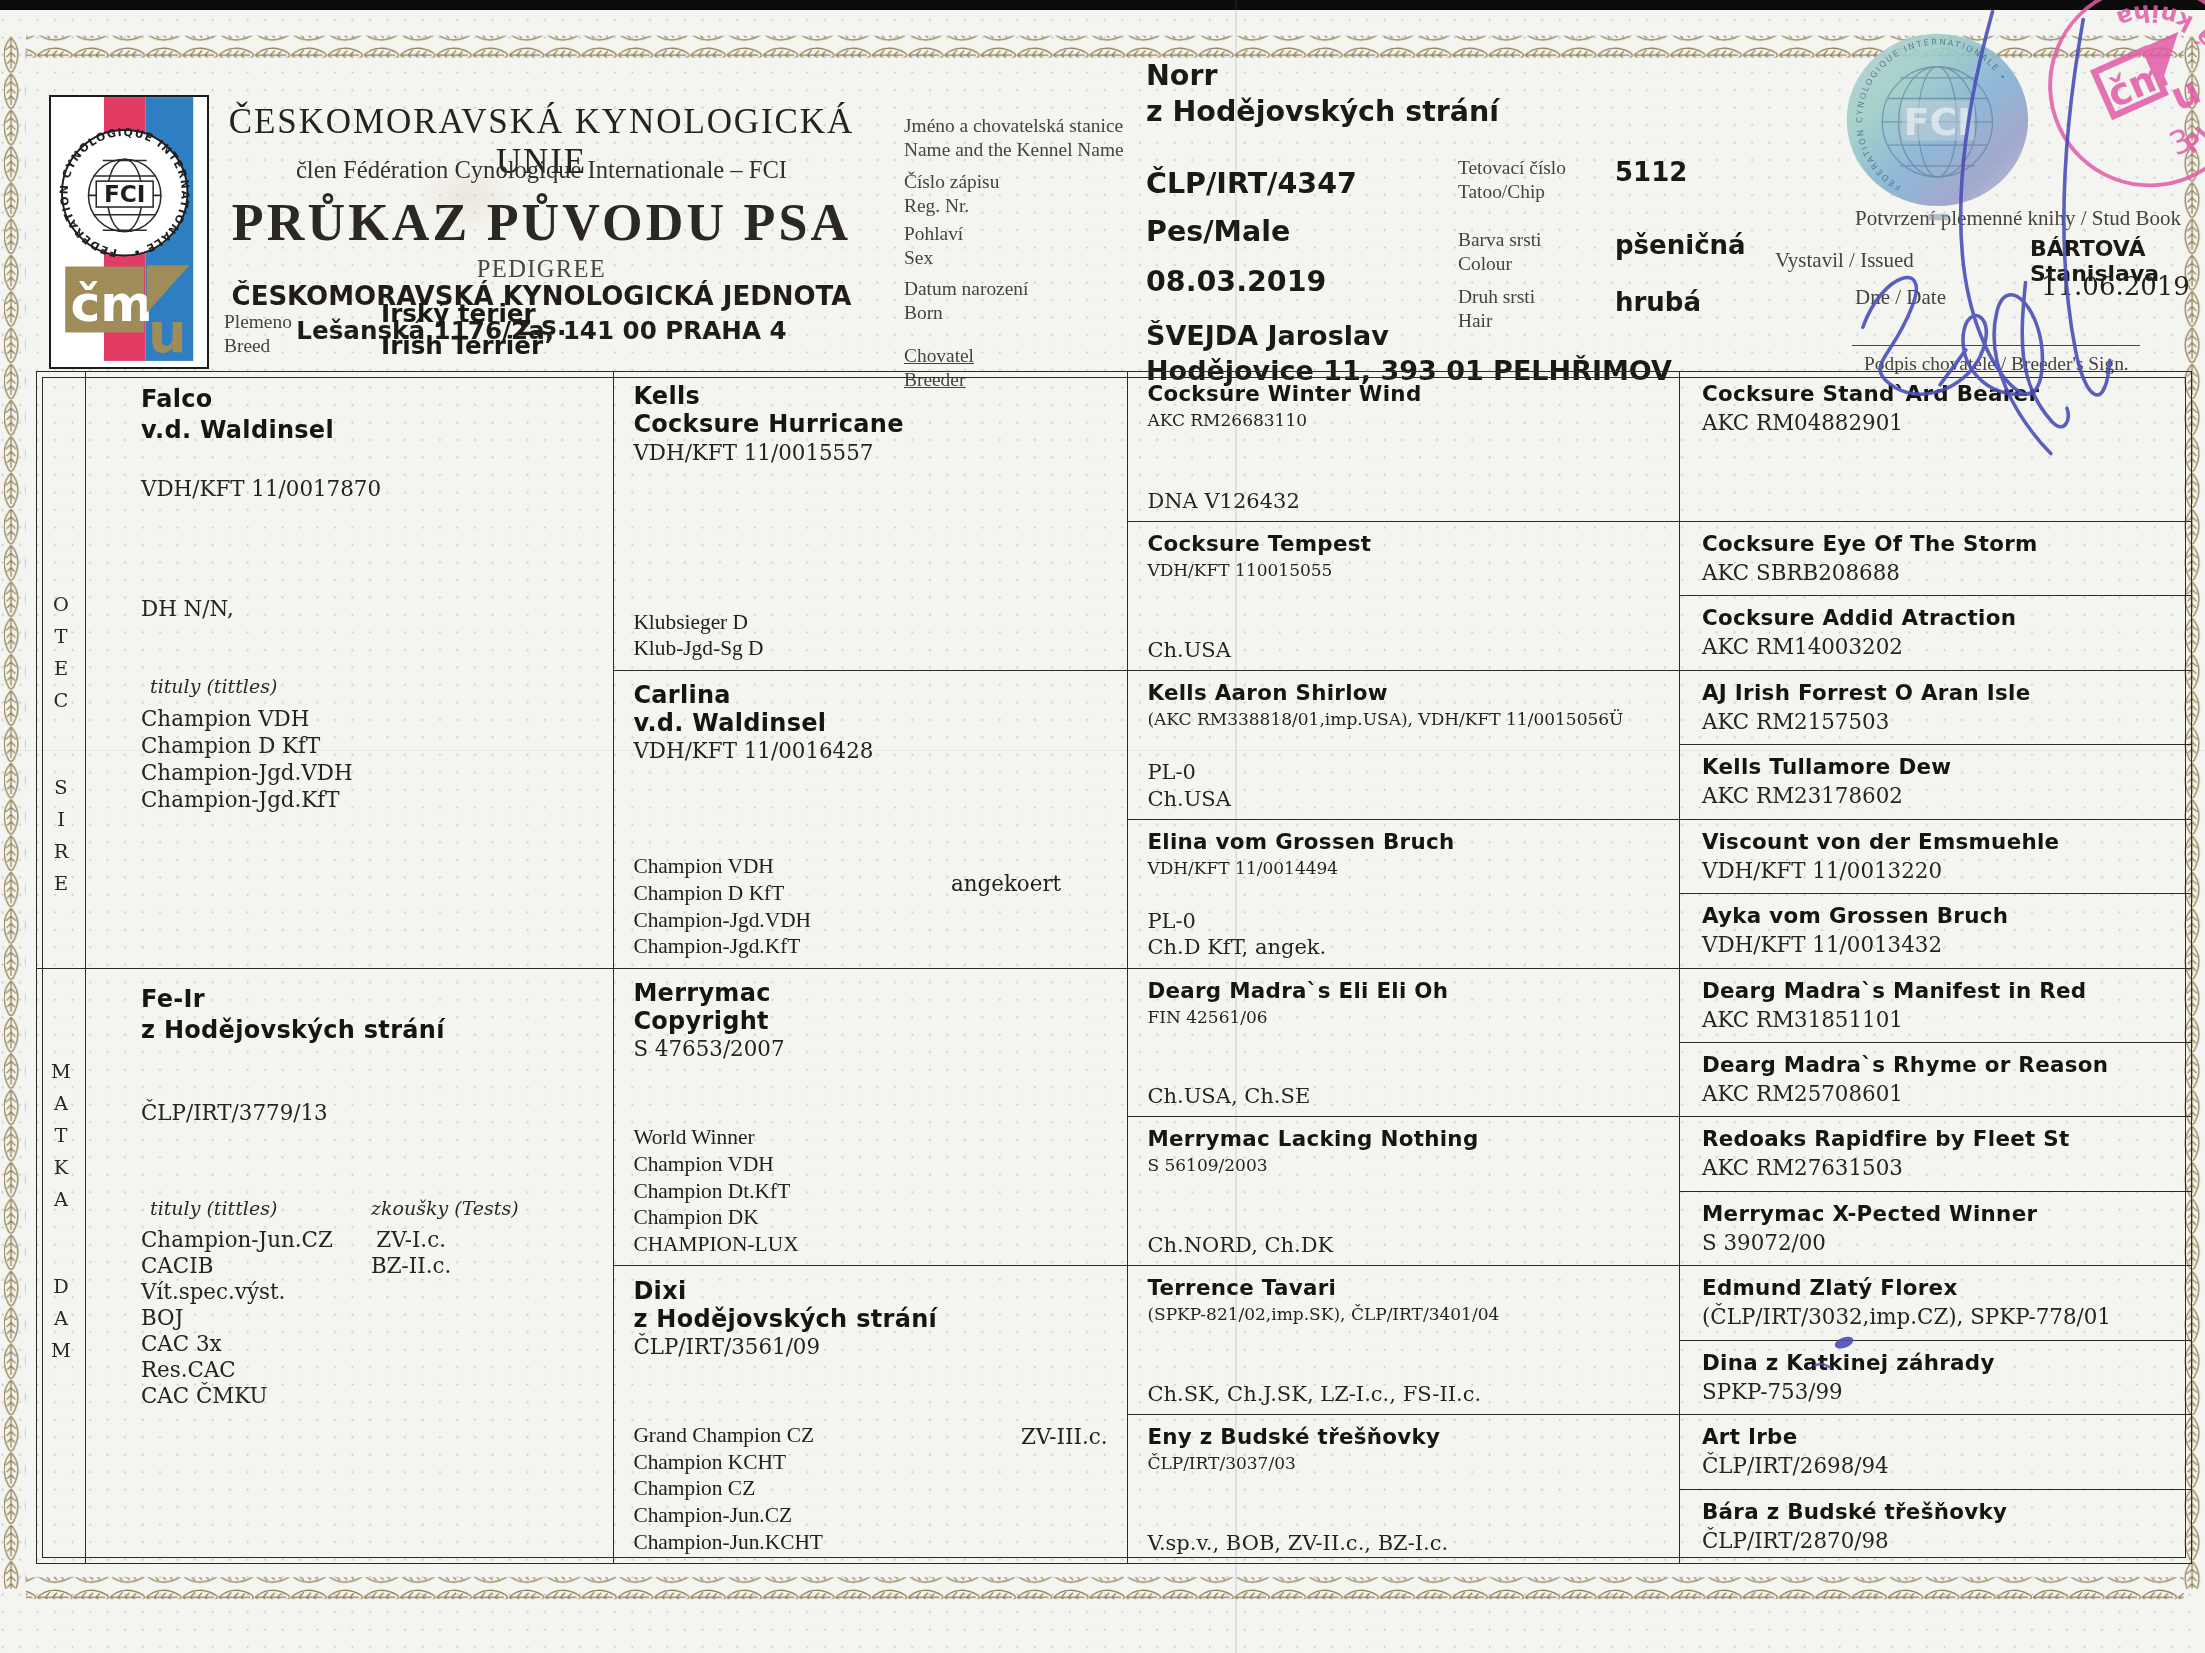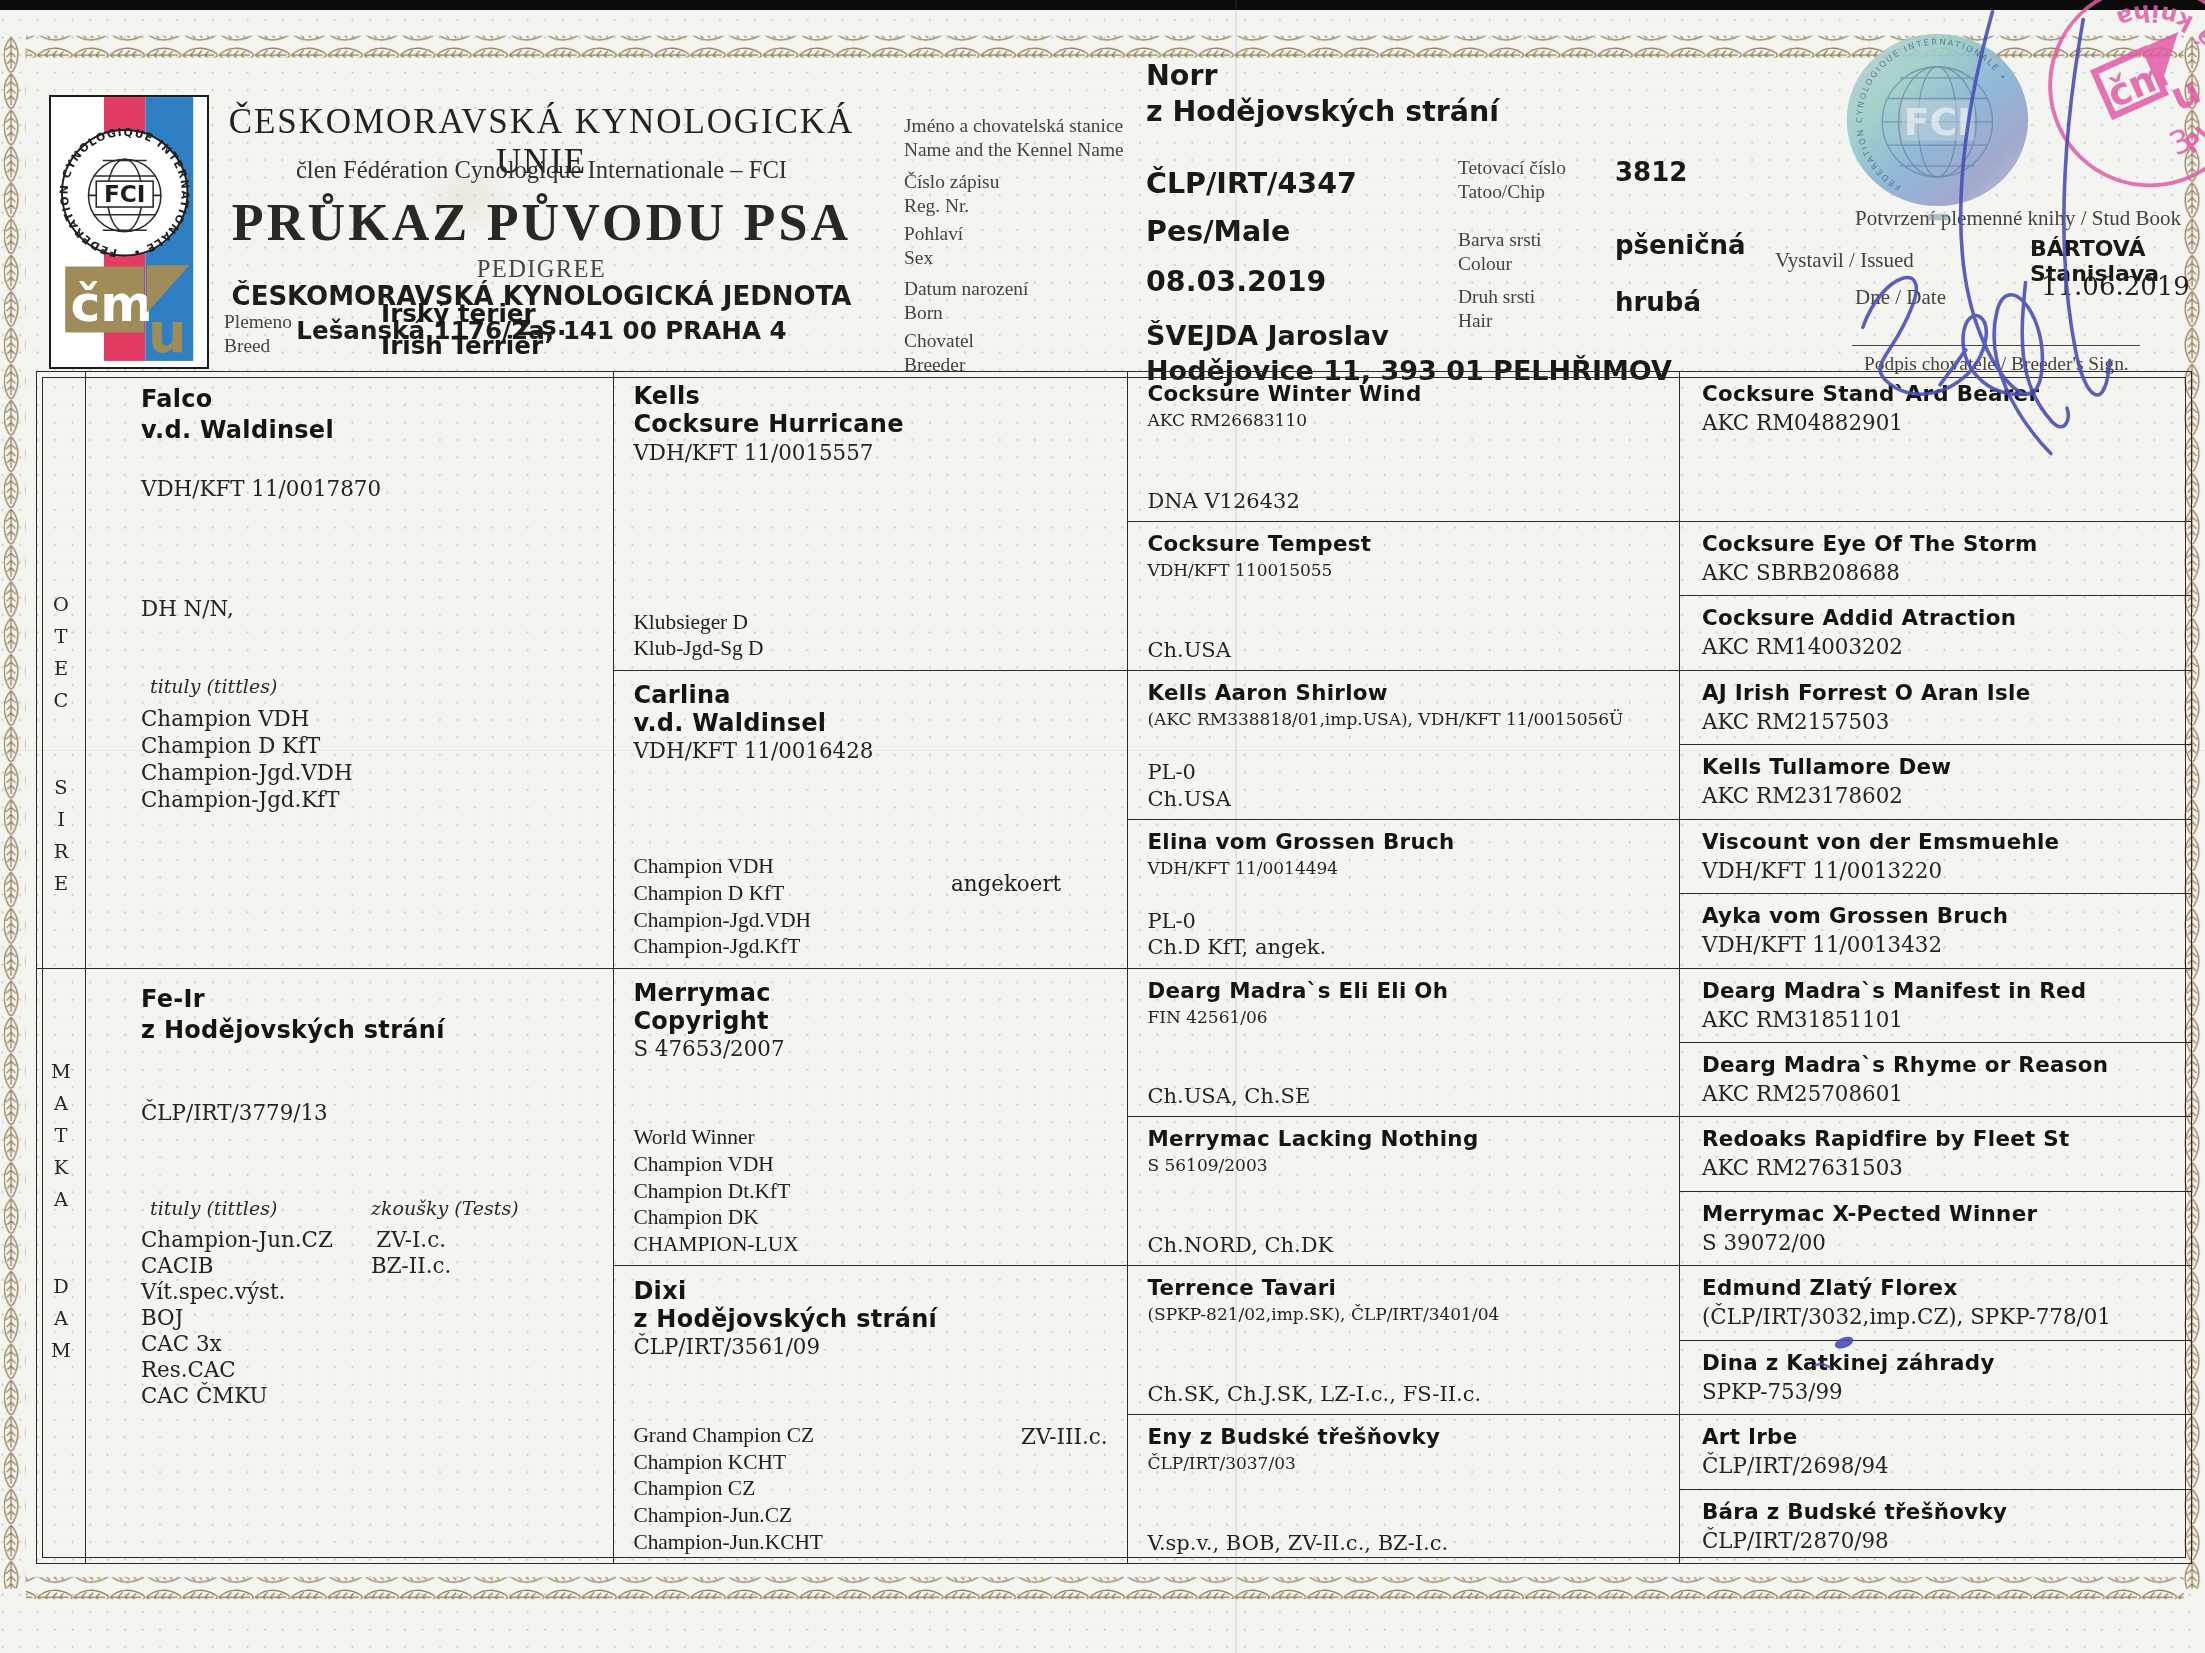--- a/index.html
+++ b/index.html
@@ -15,21 +15,21 @@
   #hdr-title{top:193px;font:700 52px "Liberation Serif",serif;letter-spacing:3.2px;color:#2b2822;}
   #hdr-pedigree{top:255px;font:400 24.6px "Liberation Serif",serif;letter-spacing:1.3px;color:#4a463e;}
   #hdr-org2{top:281px;font:700 26px "DejaVu Sans",sans-serif;color:#201d18;}
   #hdr-addr{top:316px;font:700 24.6px "DejaVu Sans",sans-serif;color:#201d18;}
   .flabel{font:400 19.4px "Liberation Serif",serif;color:#47433c;line-height:24px;}
   .fval{font:700 28.5px "DejaVu Sans",sans-serif;color:#1b1914;line-height:36px;}
   #breed-label{left:224px;top:310px;}
   #breed-val{left:381px;top:298px;font-size:24.6px;line-height:32px;}
   #f-name{left:904px;top:114px;}  #f-reg{left:904px;top:170px;}
   #f-sex{left:904px;top:222px;}   #f-born{left:904px;top:277px;}
-  #f-breeder{left:904px;top:329px;}
+  #f-breeder{left:904px;top:344px;text-decoration:underline;}
   #v-name{left:1146px;top:58px;}   #v-reg{left:1146px;top:166px;}
   #v-sex{left:1146px;top:214px;}   #v-born{left:1146px;top:264px;}
   #v-breeder{left:1146px;top:318px;font-size:27px;line-height:35px;}
   #f-tattoo{left:1458px;top:156px;} #f-colour{left:1458px;top:228px;} #f-hair{left:1458px;top:285px;}
   #v-tattoo{left:1615px;top:154px;font-size:26px;} #v-colour{left:1615px;top:227px;font-size:26px;}
   #v-hair{left:1615px;top:284px;font-size:26px;}
   .sblabel{font:400 21px "Liberation Serif",serif;color:#47433c;}
   #sb-confirm{left:1855px;top:206px;} #sb-issued{left:1775px;top:248px;} #sb-date{left:1855px;top:285px;}
   #sb-issuedby{left:2030px;top:236px;font:700 22px "DejaVu Sans",sans-serif;color:#1b1914;}
   #sb-dateval{left:2041px;top:271px;font:400 26px "DejaVu Serif",serif;color:#221f1a;}
@@ -167,21 +167,21 @@
   <div id="v-sex" class="abs fval">Pes/Male</div>
   <div id="f-born" class="abs flabel" style="white-space:pre-line">Datum narození
 Born</div>
   <div id="v-born" class="abs fval">08.03.2019</div>
   <div id="f-breeder" class="abs flabel" style="white-space:pre-line">Chovatel
 Breeder</div>
   <div id="v-breeder" class="abs fval" style="white-space:pre-line">ŠVEJDA Jaroslav
 Hodějovice 11, 393 01 PELHŘIMOV</div>
   <div id="f-tattoo" class="abs flabel" style="white-space:pre-line">Tetovací číslo
 Tatoo/Chip</div>
-  <div id="v-tattoo" class="abs fval">3812</div>
+  <div id="v-tattoo" class="abs fval">5112</div>
   <div id="f-colour" class="abs flabel" style="white-space:pre-line">Barva srsti
 Colour</div>
   <div id="v-colour" class="abs fval">pšeničná</div>
   <div id="f-hair" class="abs flabel" style="white-space:pre-line">Druh srsti
 Hair</div>
   <div id="v-hair" class="abs fval">hrubá</div>
 
   <div id="sb-confirm" class="abs sblabel">Potvrzení plemenné knihy / Stud Book</div>
   <div id="sb-issued" class="abs sblabel">Vystavil / Issued</div>
   <div id="sb-issuedby" class="abs">BÁRTOVÁ Stanislava</div>

